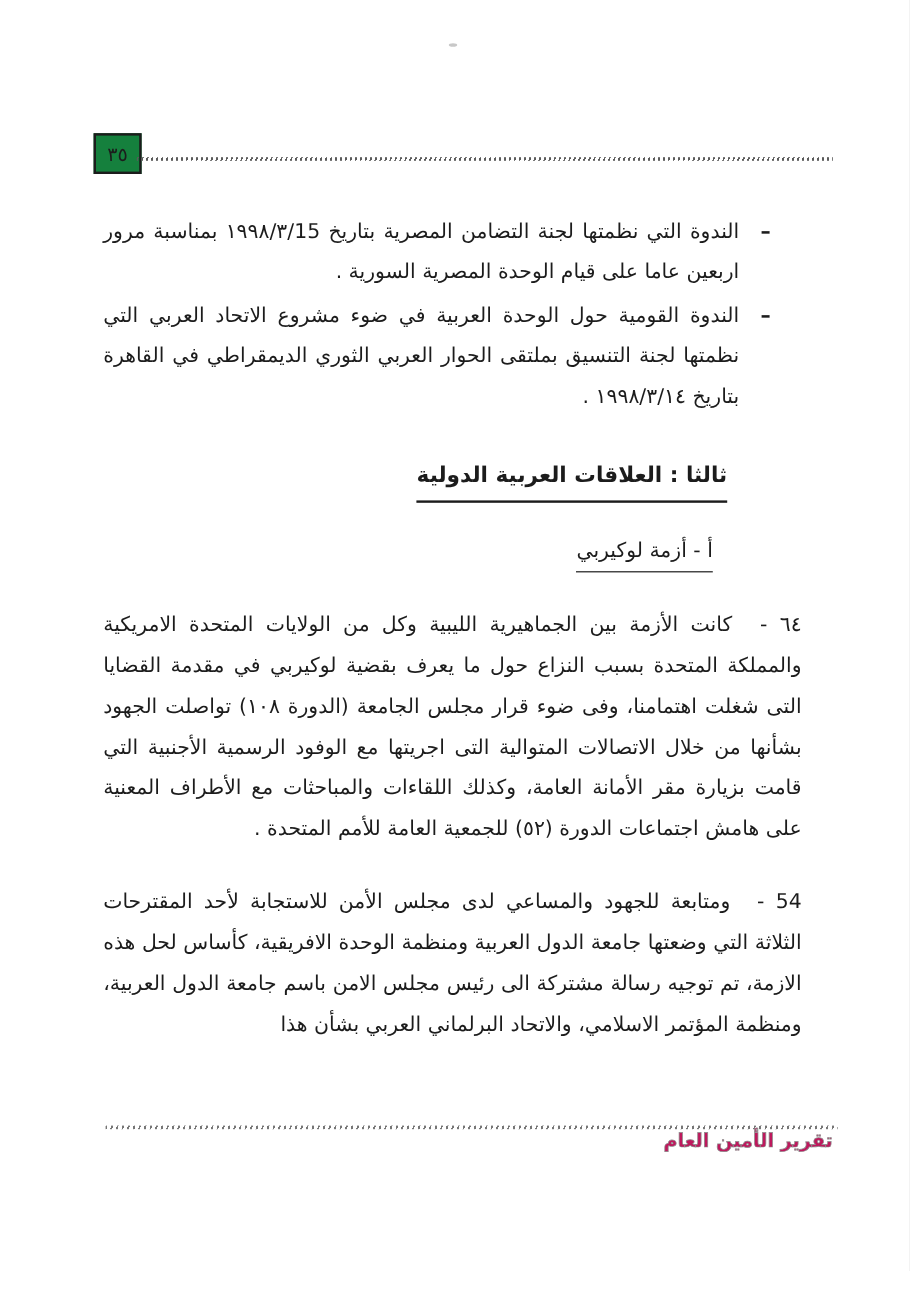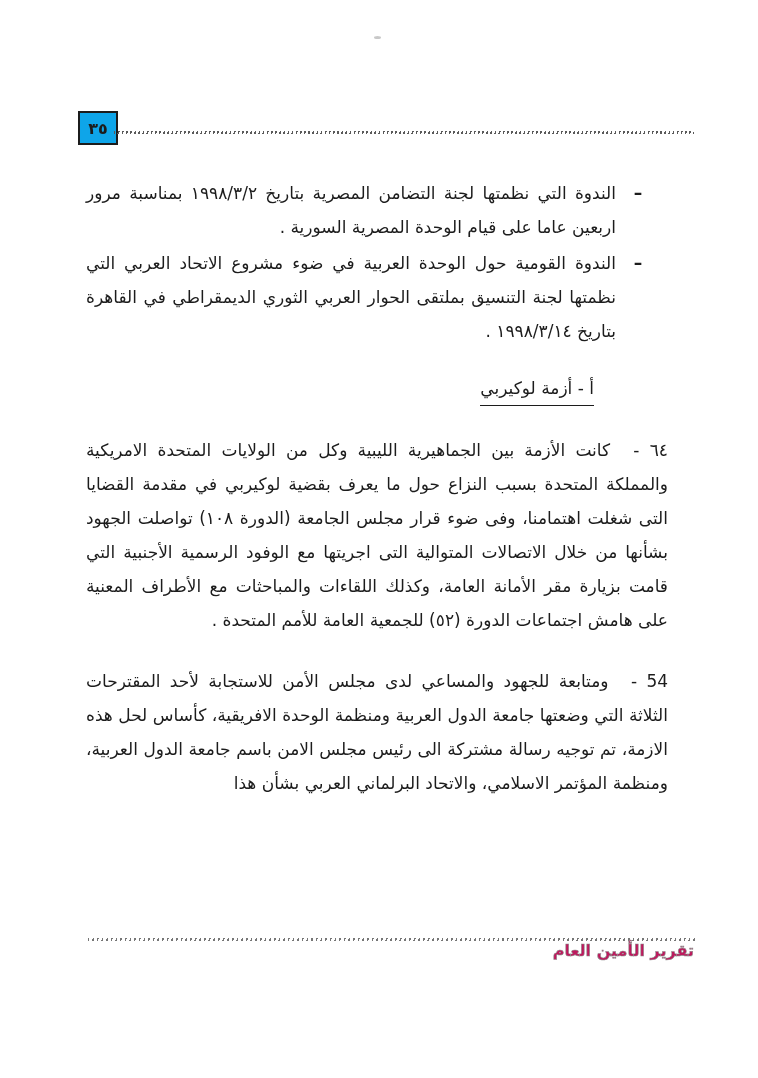--- a/index.html
+++ b/index.html
@@ -34,22 +34,22 @@
     position: absolute;
     top: 111px;
     left: 78px;
     width: 36px;
     height: 30px;
     border: 2px solid #1c1c1c;
     display: flex;
     align-items: center;
     justify-content: center;
     font-size: 16px;
-    font-weight: 700;
-    background: #0ea5e9;
+    font-weight: 400;
+    background: #15803d;
   }
   .header-rule {
     position: absolute;
     top: 131px;
     left: 114px;
     width: 580px;
     height: 3px;
     background: repeating-linear-gradient(105deg, #5a5a5a 0 1.5px, transparent 1.5px 4px);
   }
   
@@ -138,28 +138,29 @@
   <div class="scan-artifact"></div>
 
   <div class="page-number-box">٣٥</div>
 
   <div class="header-rule"></div>
 
   <main class="content">
 
     <div class="bullet">
       <span class="dash">–</span>
-      <p class="btext">الندوة التي نظمتها لجنة التضامن المصرية بتاريخ ١٩٩٨/٣/٢ بمناسبة مرور اربعين عاما على قيام الوحدة المصرية السورية .</p>
+      <p class="btext">الندوة التي نظمتها لجنة التضامن المصرية بتاريخ ١٩٩٨/٣/15 بمناسبة مرور اربعين عاما على قيام الوحدة المصرية السورية .</p>
     </div>
 
     <div class="bullet">
       <span class="dash">–</span>
       <p class="btext">الندوة القومية حول الوحدة العربية في ضوء مشروع الاتحاد العربي التي نظمتها لجنة التنسيق بملتقى الحوار العربي الثوري الديمقراطي في القاهرة بتاريخ ١٩٩٨/٣/١٤ .</p>
     </div>
 
+    <h2 class="section-heading">ثالثا : العلاقات العربية الدولية</h2>
 
     <h3 class="sub-heading">أ - أزمة لوكيربي</h3>
 
     <div class="para">
       <span class="pnum">٦٤ -</span>
       <span class="ptext">كانت الأزمة بين الجماهيرية الليبية وكل من الولايات المتحدة الامريكية والمملكة المتحدة بسبب النزاع حول ما يعرف بقضية لوكيربي في مقدمة القضايا التى شغلت اهتمامنا، وفى ضوء قرار مجلس الجامعة (الدورة ١٠٨) تواصلت الجهود بشأنها من خلال الاتصالات المتوالية التى اجريتها مع الوفود الرسمية الأجنبية التي قامت بزيارة مقر الأمانة العامة، وكذلك اللقاءات والمباحثات مع الأطراف المعنية على هامش اجتماعات الدورة (٥٢) للجمعية العامة للأمم المتحدة .</span>
     </div>
 
     <div class="para">
       <span class="pnum">54 -</span>

